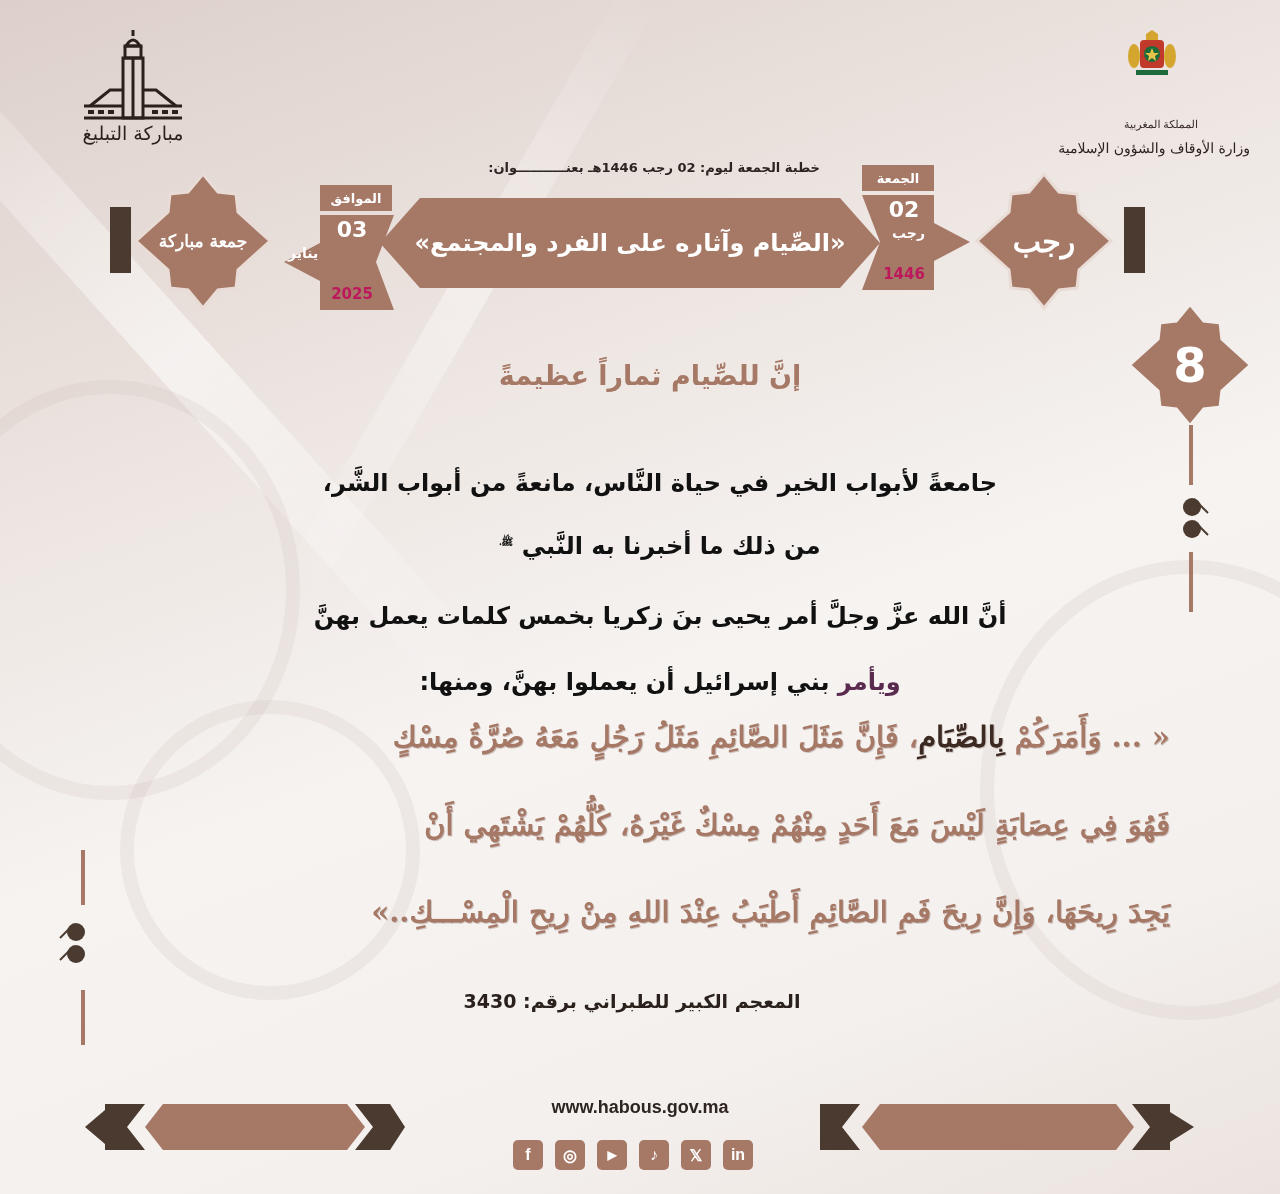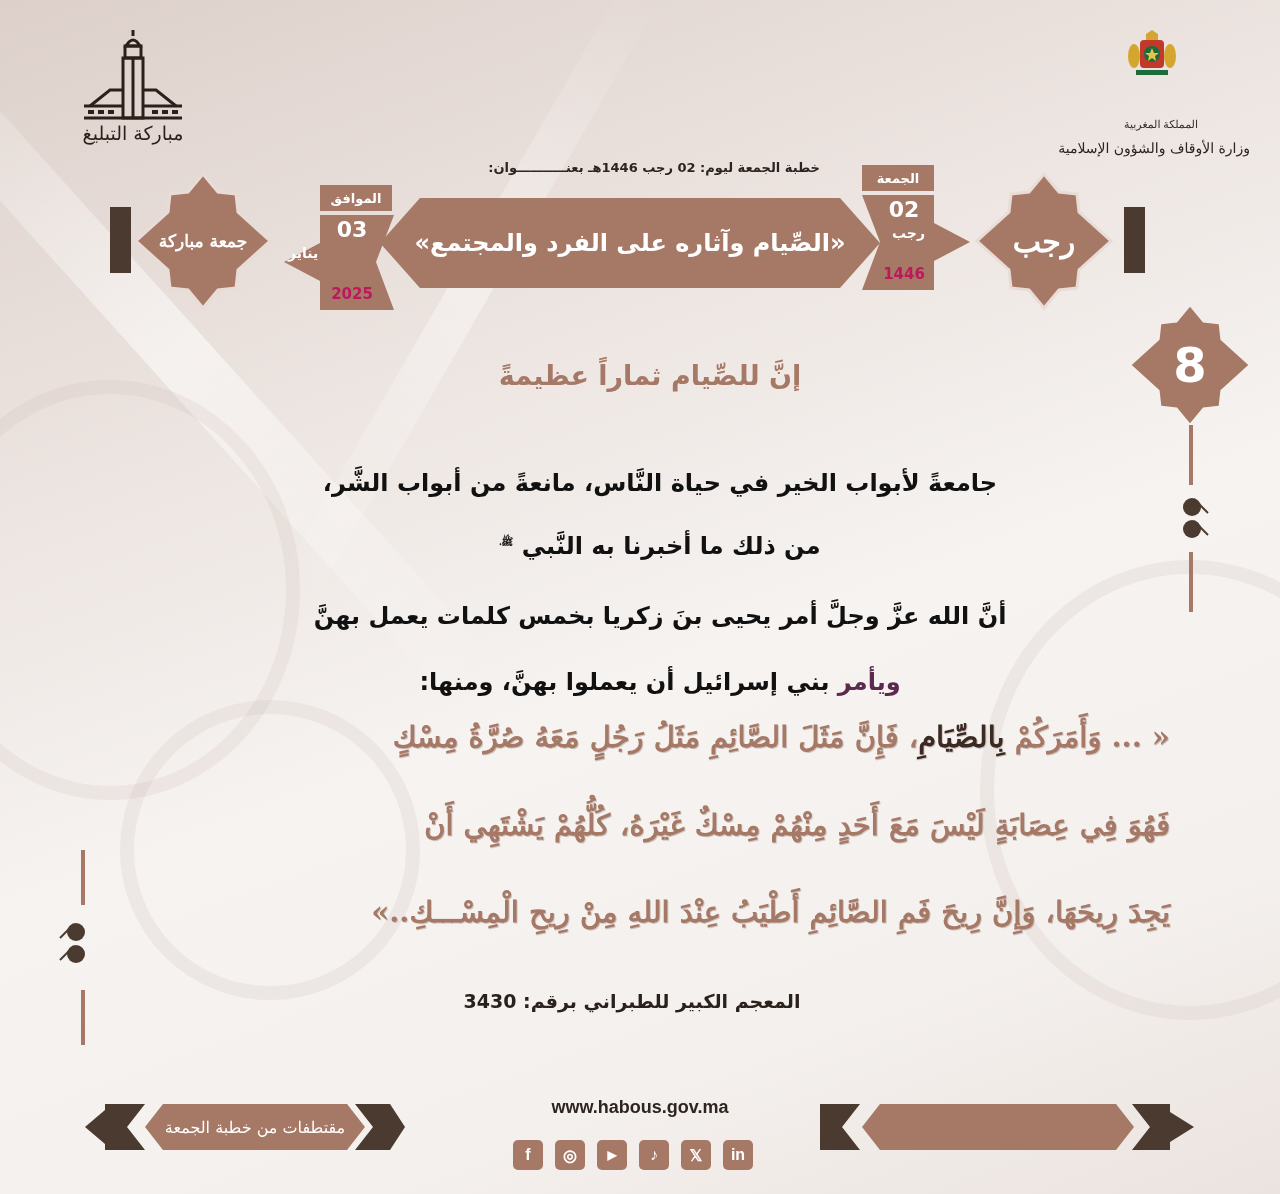--- a/index.html
+++ b/index.html
@@ -188,21 +188,20 @@
 <div class="hadith-line" style="top:895px;">يَجِدَ رِيحَهَا، وَإِنَّ رِيحَ فَمِ الصَّائِمِ أَطْيَبُ عِنْدَ اللهِ مِنْ رِيحِ الْمِسْـــكِ..»</div>
 
 <div class="source">المعجم الكبير للطبراني برقم: 3430</div>
 
 <div class="footer-banner" style="left:85px;width:320px;">
   <svg width="320" height="54" viewBox="0 0 320 54">
     <polygon points="0,27 20,10 20,4 60,4 42,27 60,50 20,50 20,44" fill="#4a3a2f"></polygon>
     <polygon points="320,27 305,4 270,4 288,27 270,50 305,50" fill="#4a3a2f"></polygon>
     <polygon points="78,4 262,4 280,27 262,50 78,50 60,27" fill="#a67866"></polygon>
   </svg>
-  <div class="footer-banner-text" style="left:60px;width:220px;">مقتطفات من خطبة الجمعة</div>
 </div>
 
 <div class="footer-banner" style="left:820px;width:380px;">
   <svg width="380" height="54" viewBox="0 0 380 54">
     <polygon points="0,4 40,4 22,27 40,50 0,50" fill="#4a3a2f"></polygon>
     <polygon points="312,4 350,4 350,12 374,27 350,42 350,50 312,50 330,27" fill="#4a3a2f"></polygon>
     <polygon points="60,4 296,4 314,27 296,50 60,50 42,27" fill="#a67866"></polygon>
   </svg>
 </div>
 

